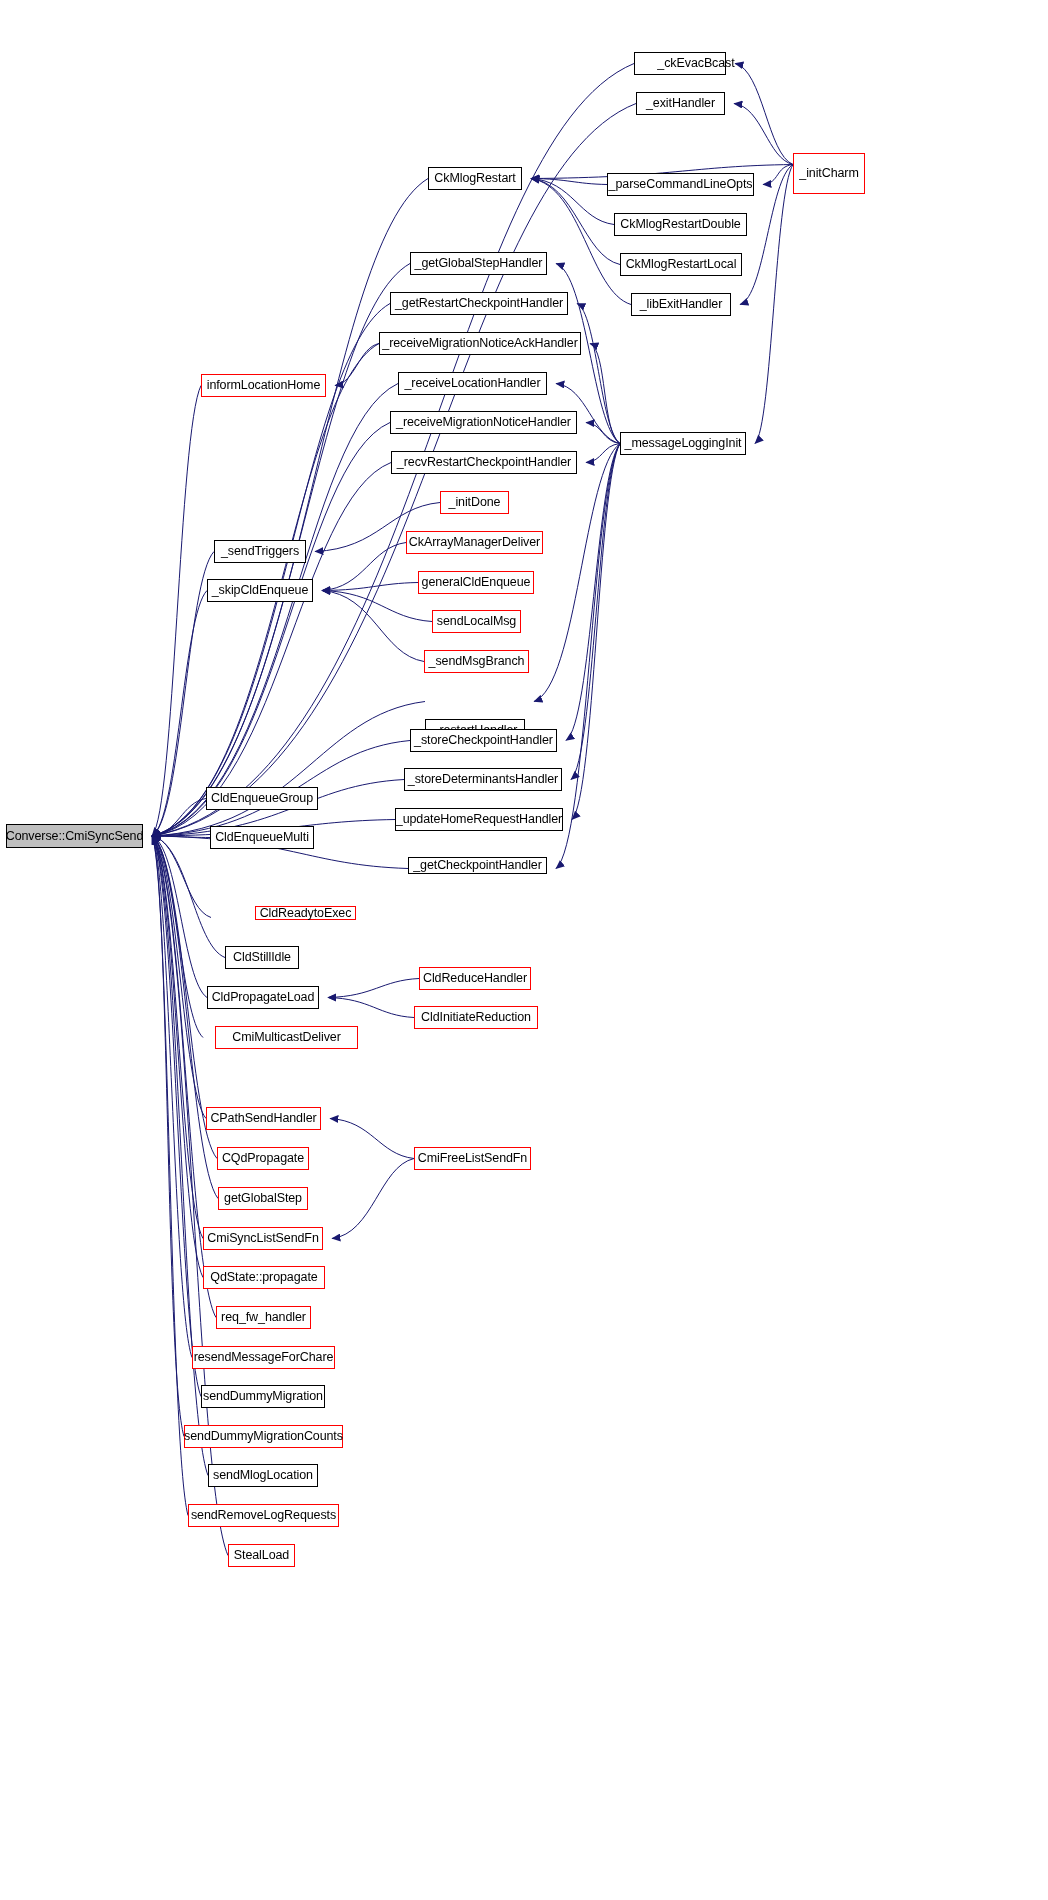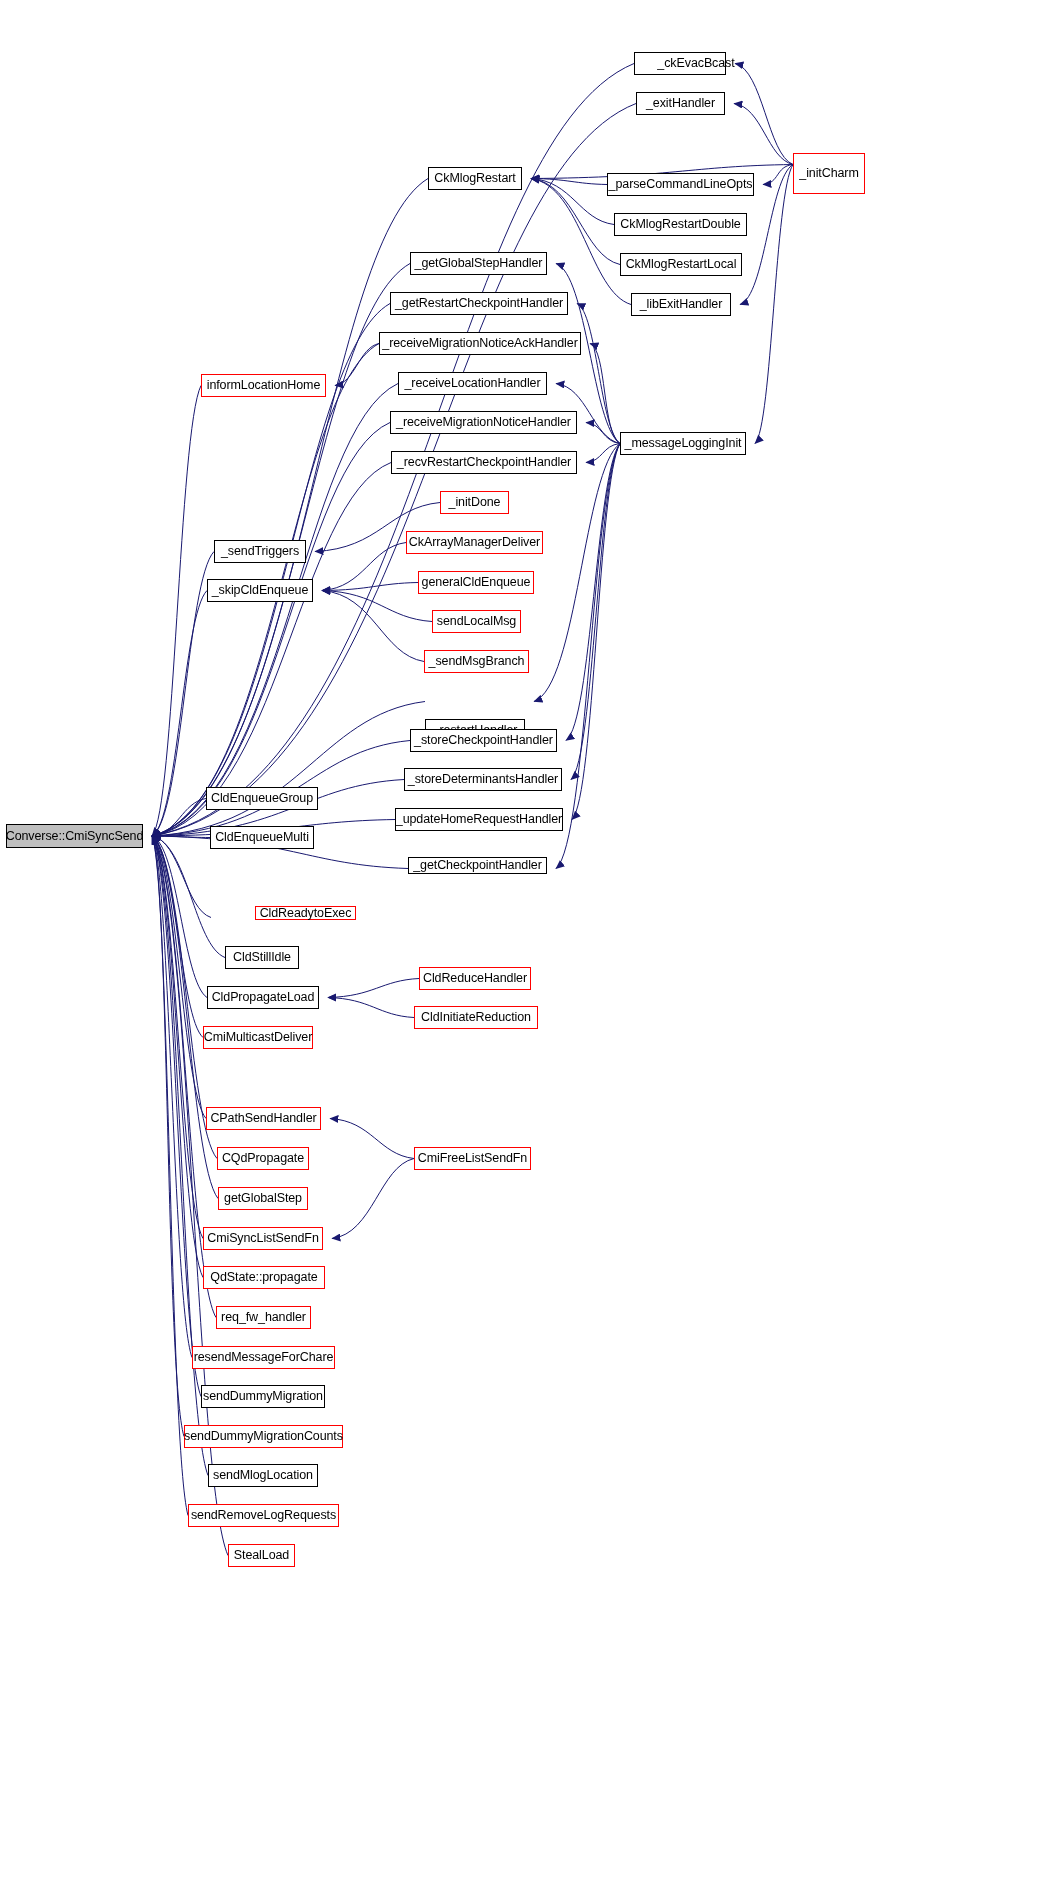--- a/index.html
+++ b/index.html
@@ -214,21 +214,21 @@
       </div>
       <div class="node red" style="left: 419px; top: 967px; width: 112px; height: 23px;">
         <span>CldReduceHandler</span>
       </div>
       <div class="node" style="left: 207px; top: 986px; width: 112px; height: 23px;">
         <span>CldPropagateLoad</span>
       </div>
       <div class="node red" style="left: 414px; top: 1006px; width: 124px; height: 23px;">
         <span>CldInitiateReduction</span>
       </div>
-      <div class="node red" style="left: 203px; top: 1026px; width: 110px; height: 23px;">
+      <div class="node red" style="left: 215px; top: 1026px; width: 143px; height: 23px;">
         <span>CmiMulticastDeliver</span>
       </div>
       <div class="node red" style="left: 206px; top: 1107px; width: 115px; height: 23px;">
         <span>CPathSendHandler</span>
       </div>
       <div class="node red" style="left: 217px; top: 1147px; width: 92px; height: 23px;">
         <span>CQdPropagate</span>
       </div>
       <div class="node red" style="left: 414px; top: 1147px; width: 117px; height: 23px;">
         <span>CmiFreeListSendFn</span>

